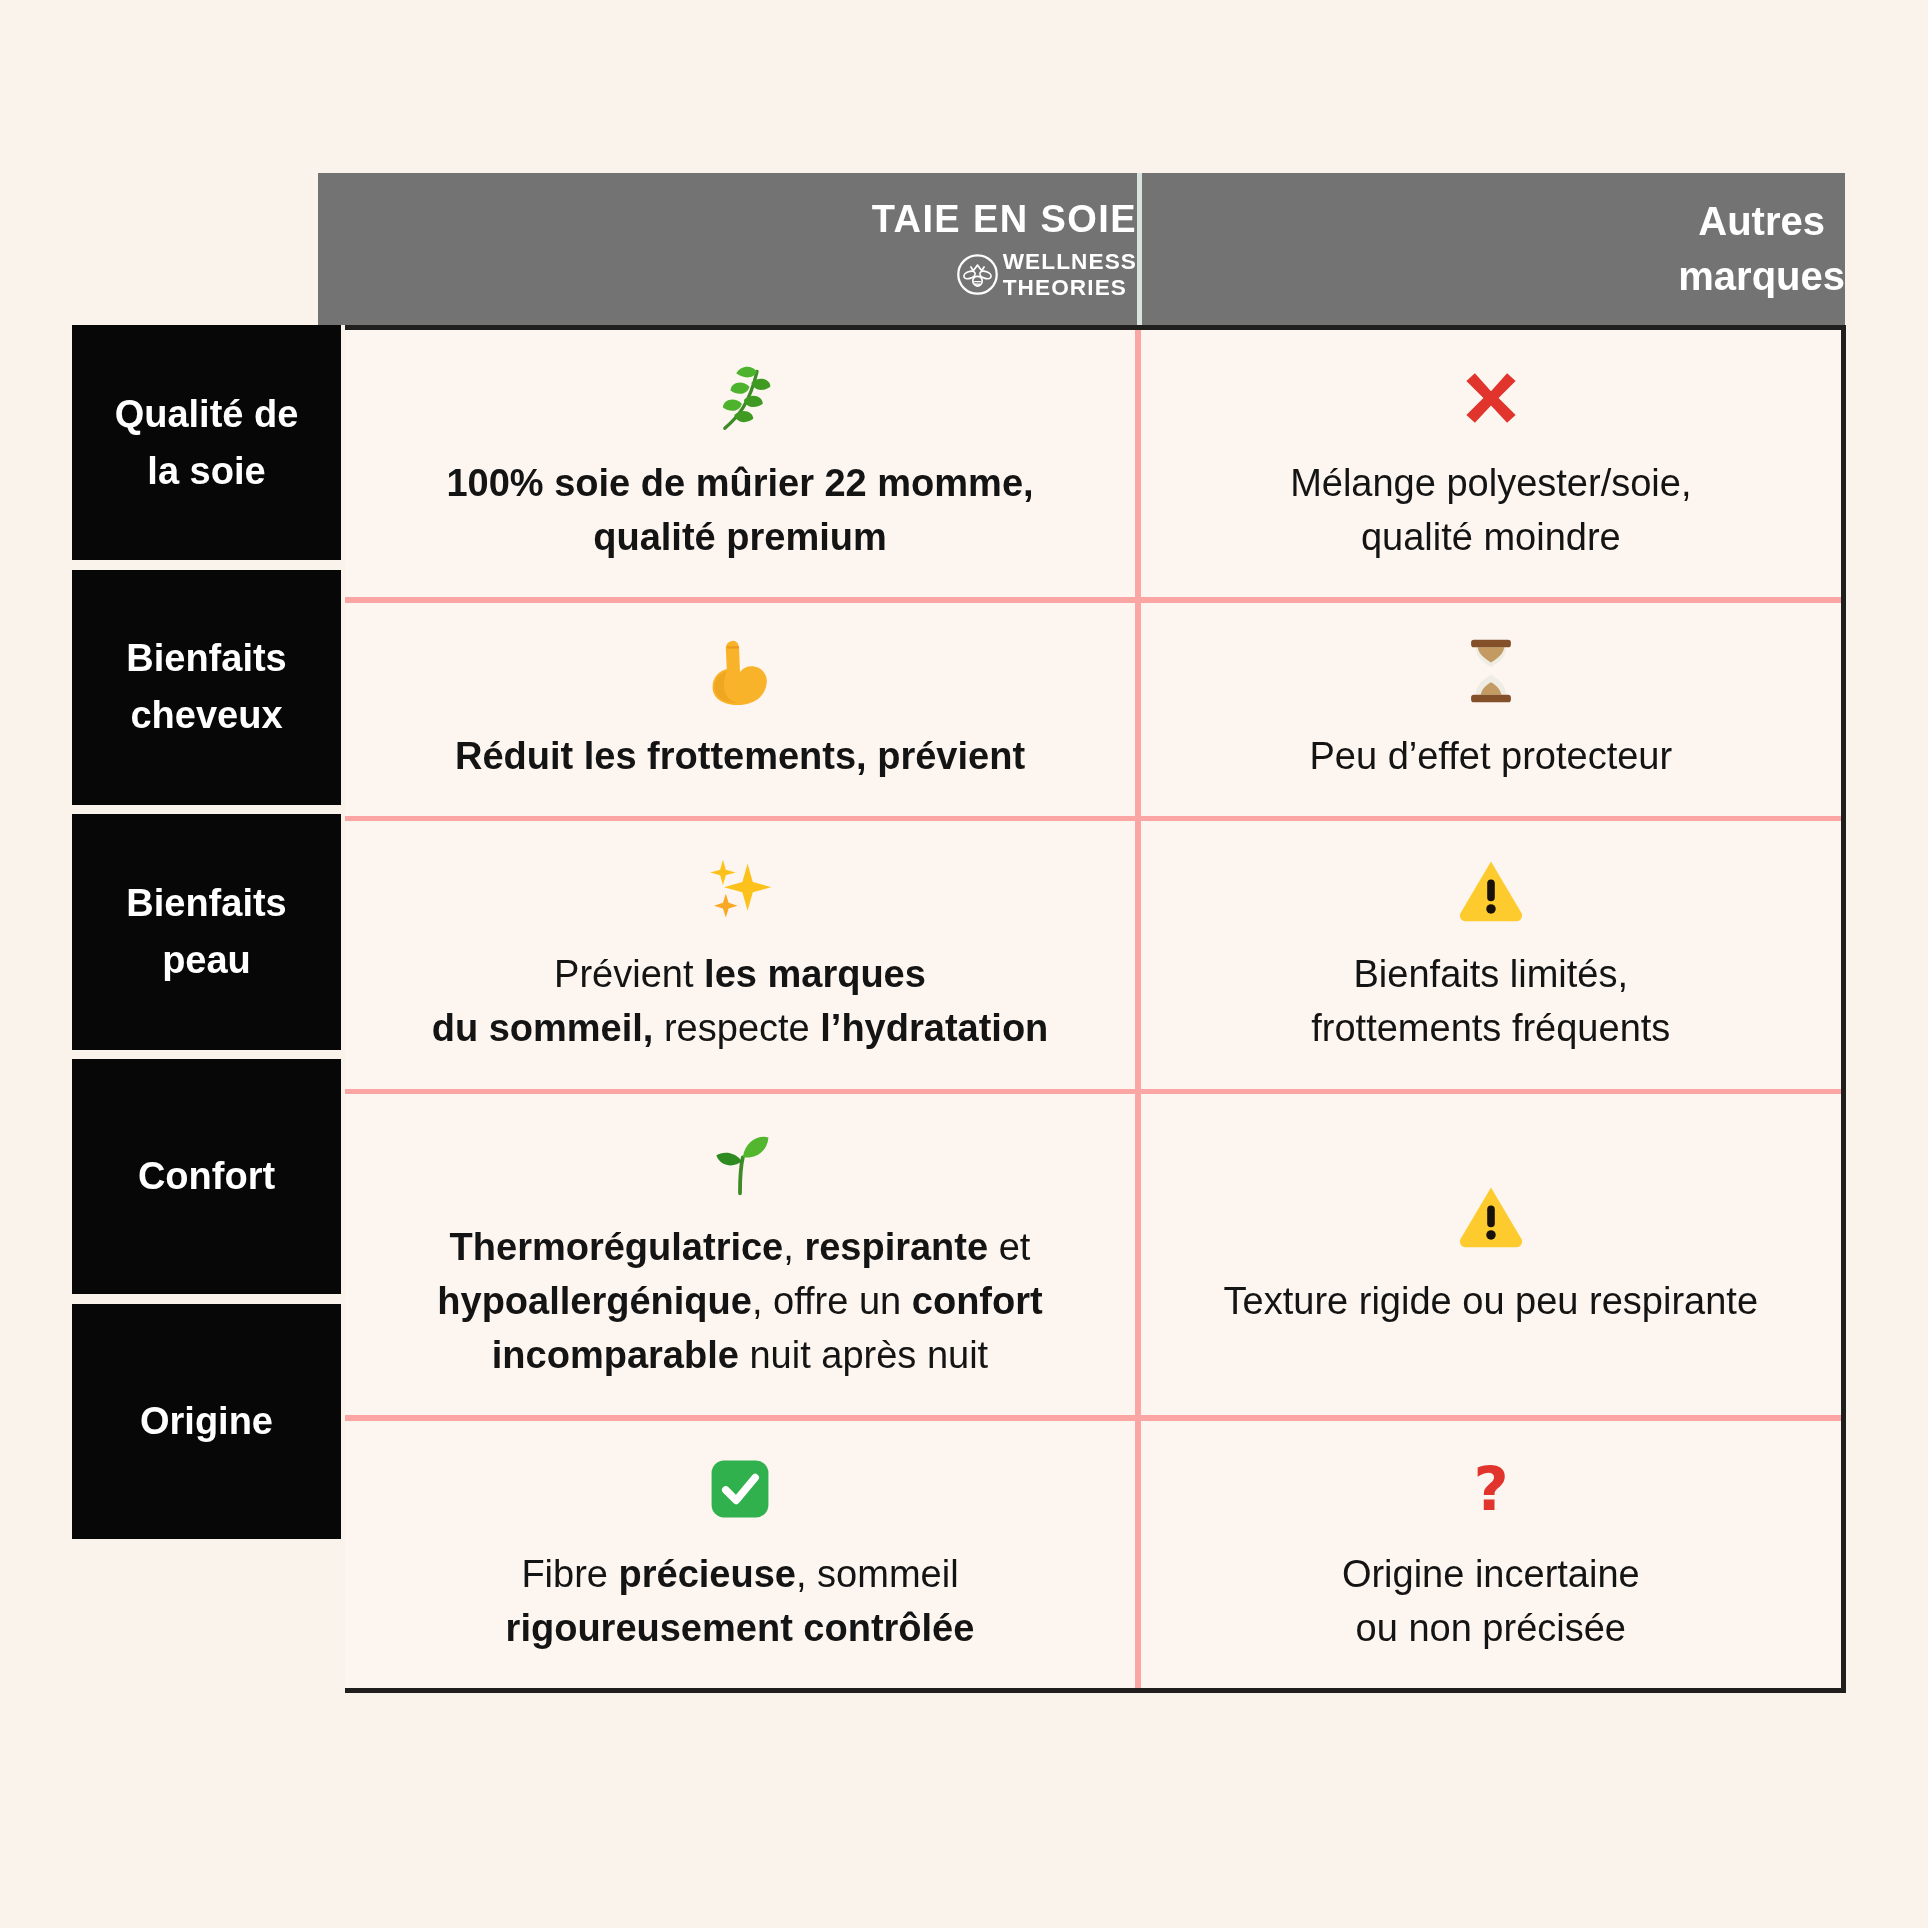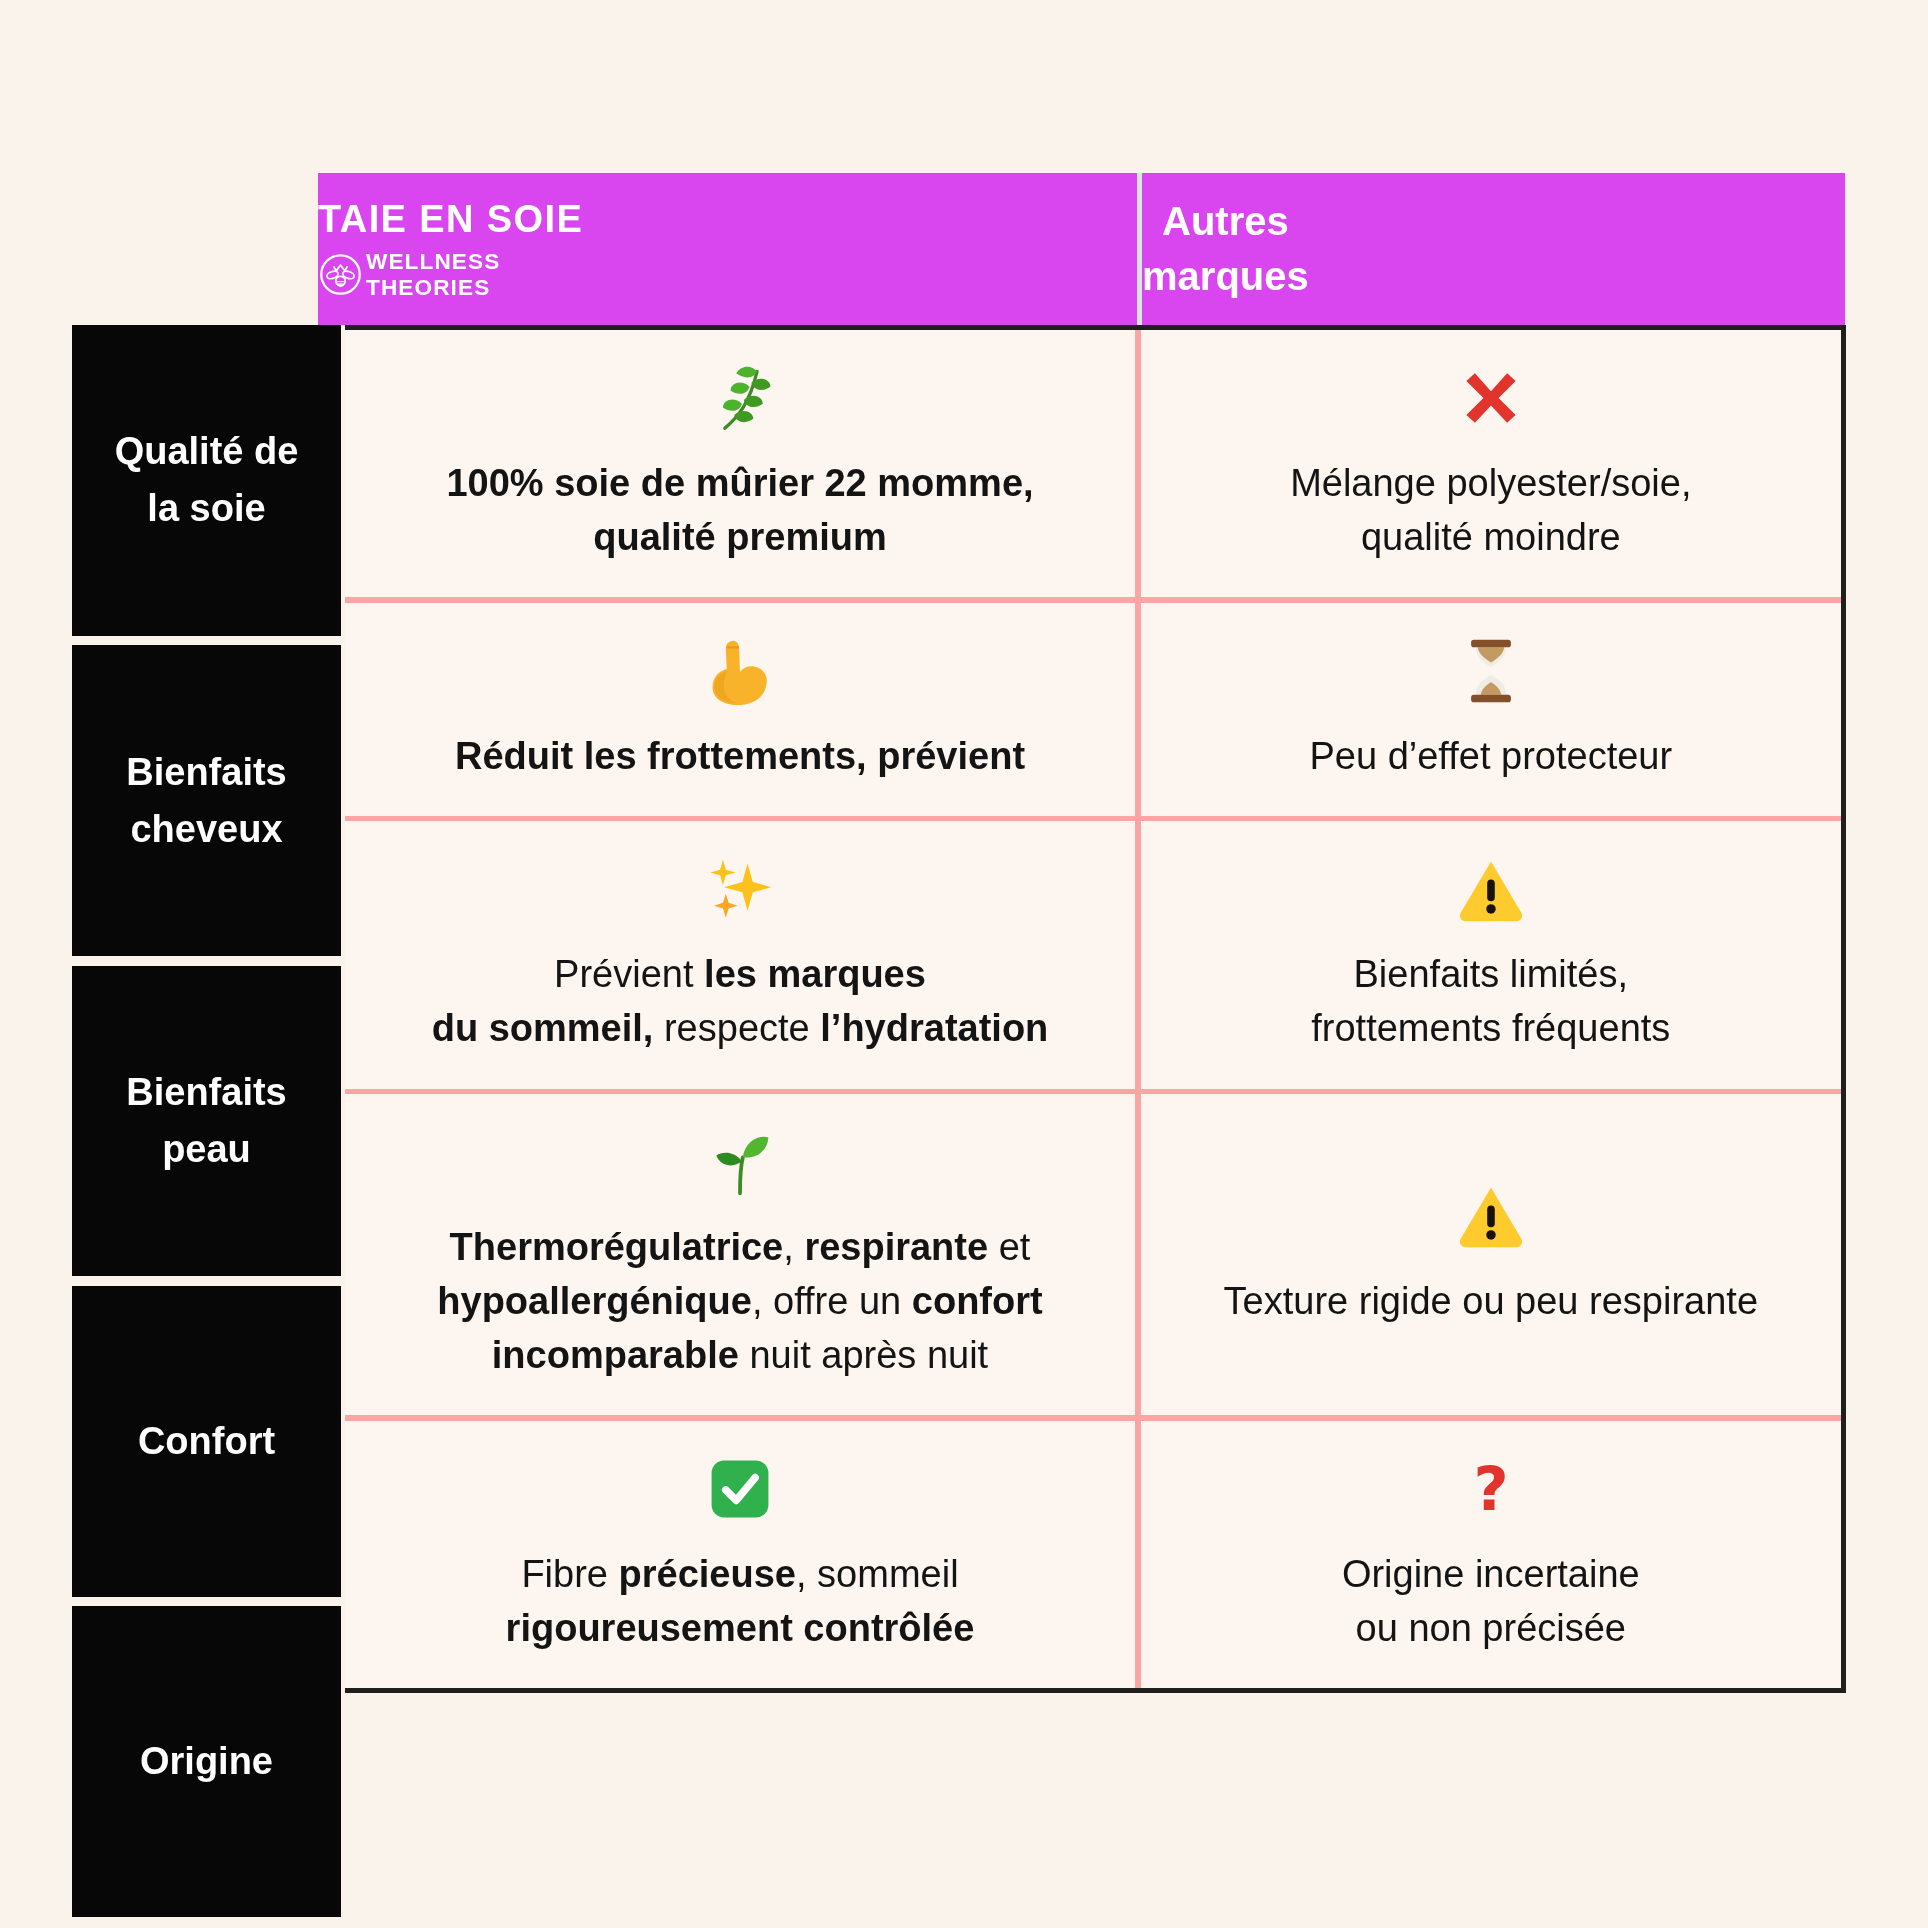--- a/index.html
+++ b/index.html
@@ -7,34 +7,34 @@
     width:1928px;height:1928px;position:relative;
     background:#FAF3EC;
     font-family:"Liberation Sans", sans-serif;
     color:#141414;
     overflow:hidden;
   }
   .abs{position:absolute;box-sizing:border-box;}
 
   
   .hdr{
-    background:#d946ef;color:#fff;
-    display:flex;flex-direction:column;align-items:flex-start;justify-content:center;
+    background:#737373;color:#fff;
+    display:flex;flex-direction:column;align-items:flex-end;justify-content:center;
   }
   #brand-header{left:318px;top:173px;width:819px;height:152px;gap:8.5px;}
   #header-sep{left:1137px;top:173px;width:4.7px;height:152px;background:#D9E4DE;}
   #others-header{left:1142px;top:173px;width:703px;height:152px;}
   .brand-title{font-size:38px;font-weight:800;letter-spacing:1.4px;}
   .logo-row{display:flex;align-items:center;gap:3px;}
   .logo-text{font-size:22.6px;font-weight:700;line-height:1.12;letter-spacing:1.1px;text-align:left;}
   .others-title{font-size:40px;font-weight:700;line-height:1.38;text-align:center;}
 
   
   #label-col{
-    left:72px;top:325px;width:269px;height:1592px;
+    left:72px;top:325px;width:269px;height:1214px;
     display:grid;grid-template-rows:repeat(5,1fr);row-gap:9.4px;
   }
   .label-box{
     background:#070707;color:#fff;
     display:flex;flex-direction:column;align-items:center;justify-content:center;
     font-weight:700;font-size:38px;line-height:1.5;text-align:center;
   }
 
   
   #grid{

